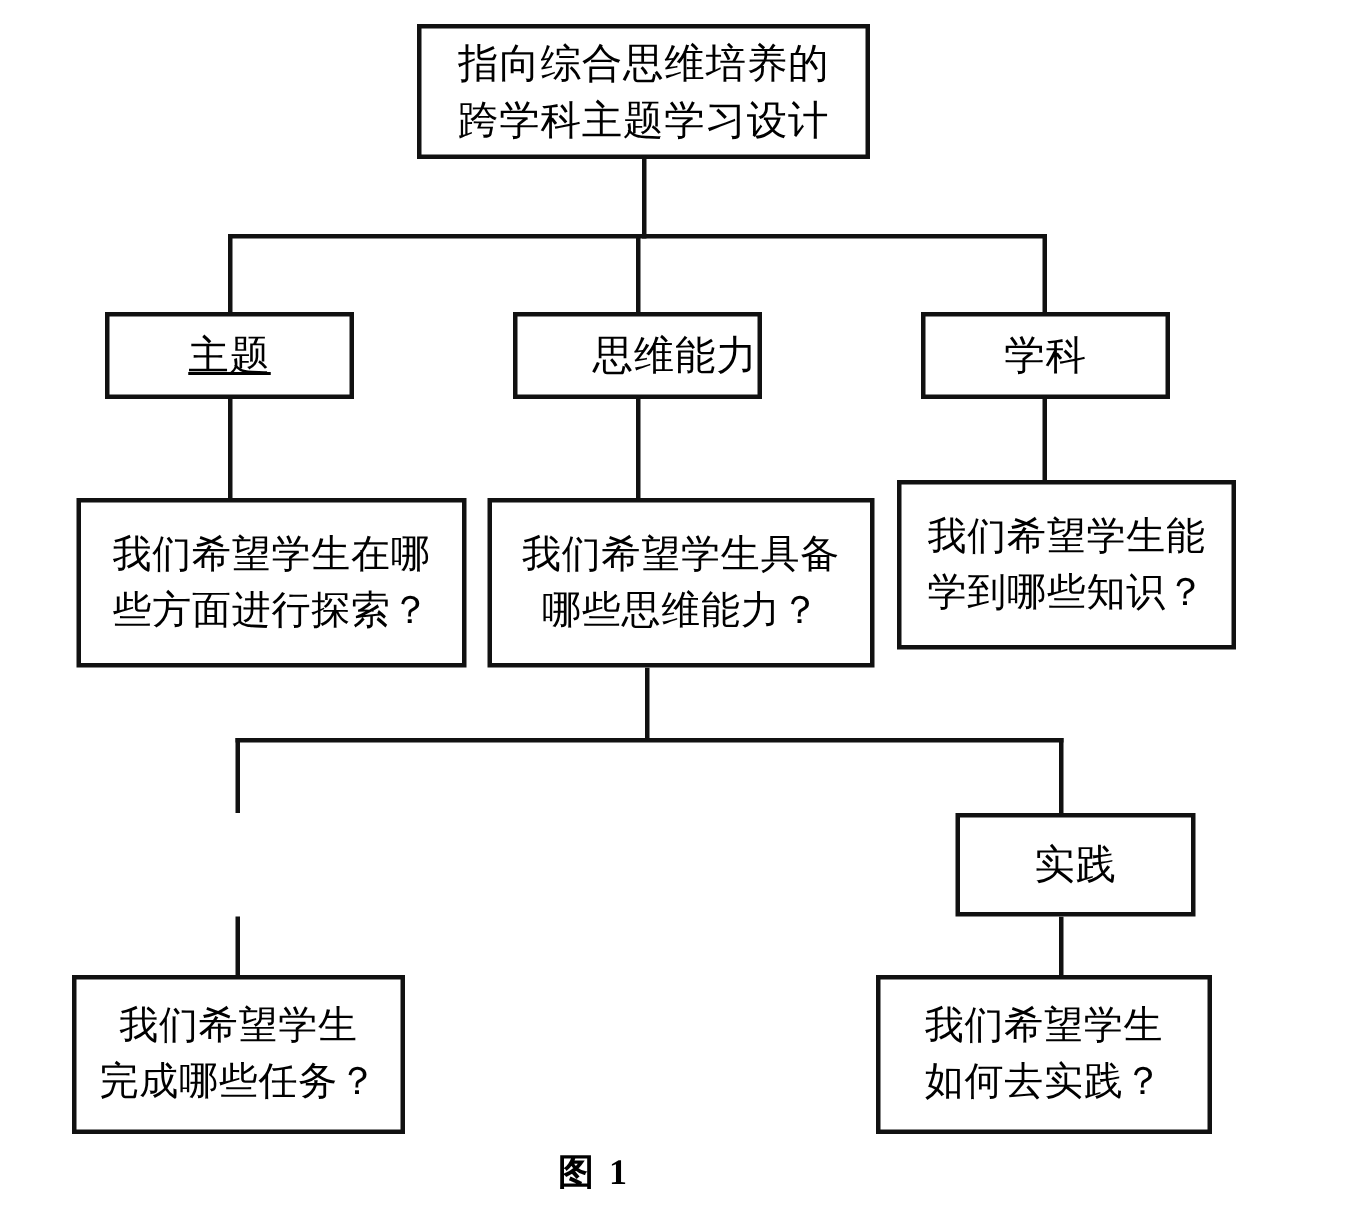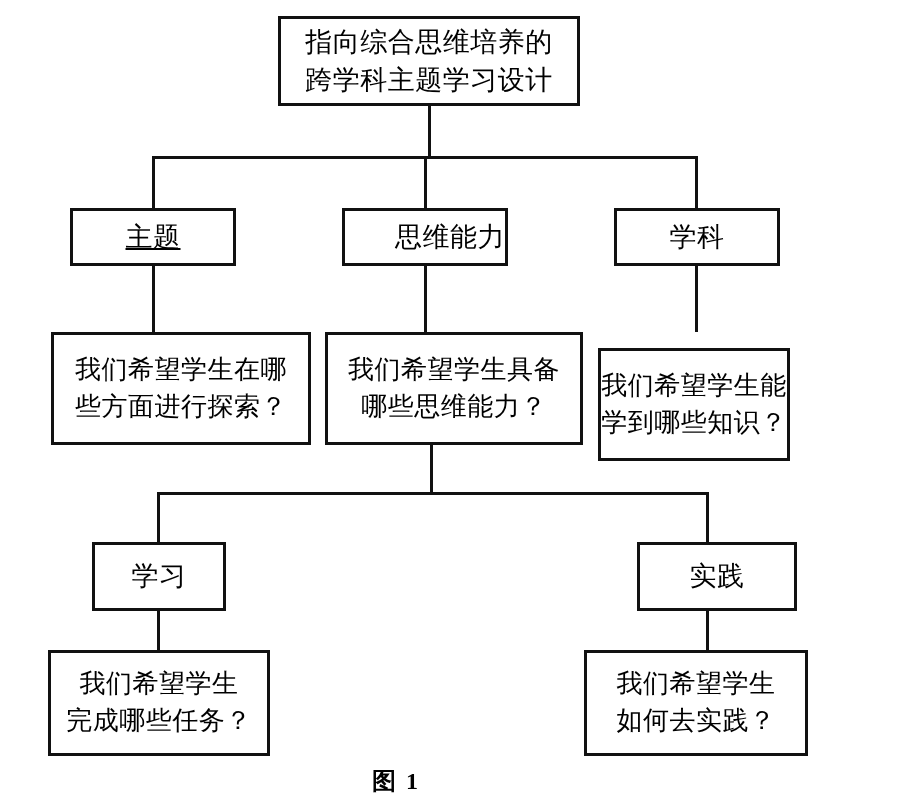--- a/index.html
+++ b/index.html
@@ -51,21 +51,21 @@
   .cat-node .label { font-size: 27px; }
   #node-theme      { left: 70px;  top: 208px; width: 166px; text-decoration: underline; }
   #node-thinking   { left: 342px; top: 208px; width: 166px; justify-content: flex-end; }
   #node-subject    { left: 614px; top: 208px; width: 166px; }
 
   
   .q-node { height: 113px; }
   .q-node .label { font-size: 26px; }
   #node-theme-q    { left: 51px;  top: 332px; width: 260px; }
   #node-thinking-q { left: 325px; top: 332px; width: 258px; }
-  #node-subject-q  { left: 598px; top: 348px; width: 192px; }
+  #node-subject-q  { left: 598px; top: 320px; width: 226px; }
 
   
   .sub-node { height: 69px; }
   .sub-node .label { font-size: 27px; }
   #node-study   { left: 92px;  top: 542px; width: 134px; }
   #node-praxis  { left: 637px; top: 542px; width: 160px; }
 
   
   .q2-node { height: 106px; }
   .q2-node .label { font-size: 26px; }
@@ -136,23 +136,20 @@
   </div>
   <div class="node q-node" id="node-thinking-q">
     <span class="label">我们希望学生具备
 哪些思维能力？</span>
   </div>
   <div class="node q-node" id="node-subject-q">
     <span class="label">我们希望学生能
 学到哪些知识？</span>
   </div>
 
-  <div class="node sub-node" id="node-study">
-    <span class="label">学习</span>
-  </div>
   <div class="node sub-node" id="node-praxis">
     <span class="label">实践</span>
   </div>
 
   <div class="node q2-node" id="node-study-q">
     <span class="label">我们希望学生
 完成哪些任务？</span>
   </div>
   <div class="node q2-node" id="node-praxis-q">
     <span class="label">我们希望学生

